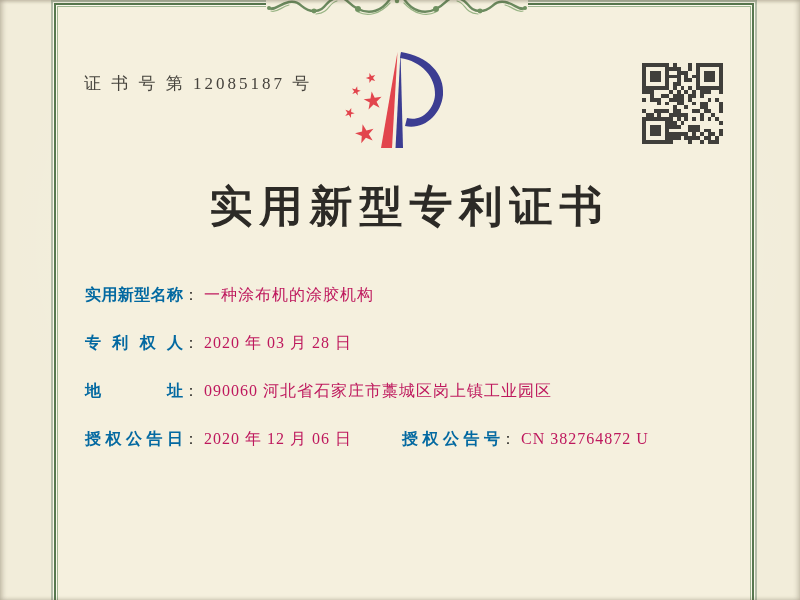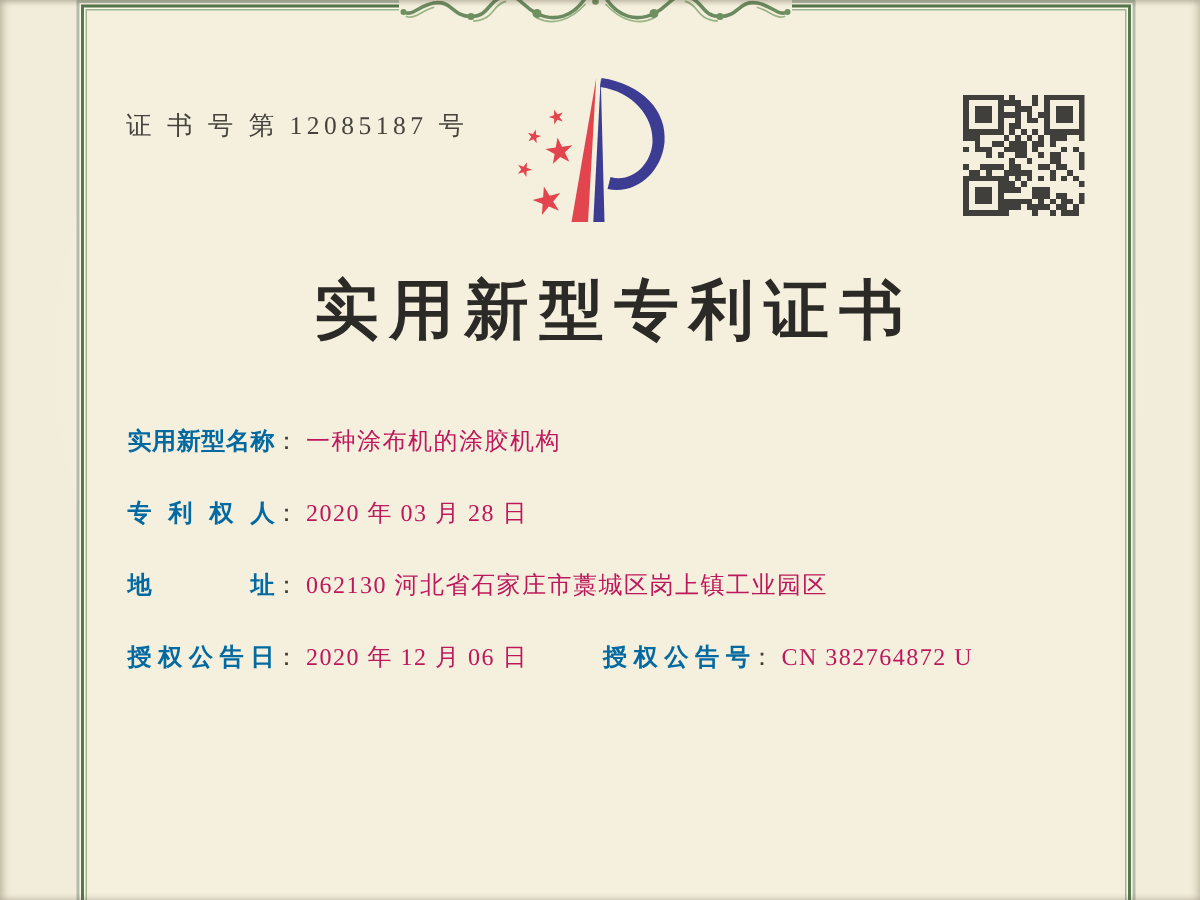--- a/index.html
+++ b/index.html
@@ -371,21 +371,21 @@
 <div class="title">实用新型专利证书</div>
 
 <div class="fields">
   <div class="field-row">
     <span class="flabel">实用新型名称</span><span class="fcolon">：</span><span class="fvalue">一种涂布机的涂胶机构</span>
   </div>
   <div class="field-row">
     <span class="flabel">专利权人</span><span class="fcolon">：</span><span class="fvalue">2020 年 03 月 28 日</span>
   </div>
   <div class="field-row">
-    <span class="flabel">地址</span><span class="fcolon">：</span><span class="fvalue">062130 河北省石家庄市藁城区岗上镇工业园区</span>
+    <span class="flabel">地址</span><span class="fcolon">：</span><span class="fvalue">090060 河北省石家庄市藁城区岗上镇工业园区</span>
   </div>
   <div class="field-row">
     <span class="flabel">授权公告日</span><span class="fcolon">：</span><span class="fvalue">2020 年 12 月 06 日</span>
     <span class="grant-group">
       <span class="flabel">授权公告号</span><span class="fcolon">：</span><span class="fvalue">CN 382764872 U</span>
     </span>
   </div>
 </div>
 
 </body></html>

